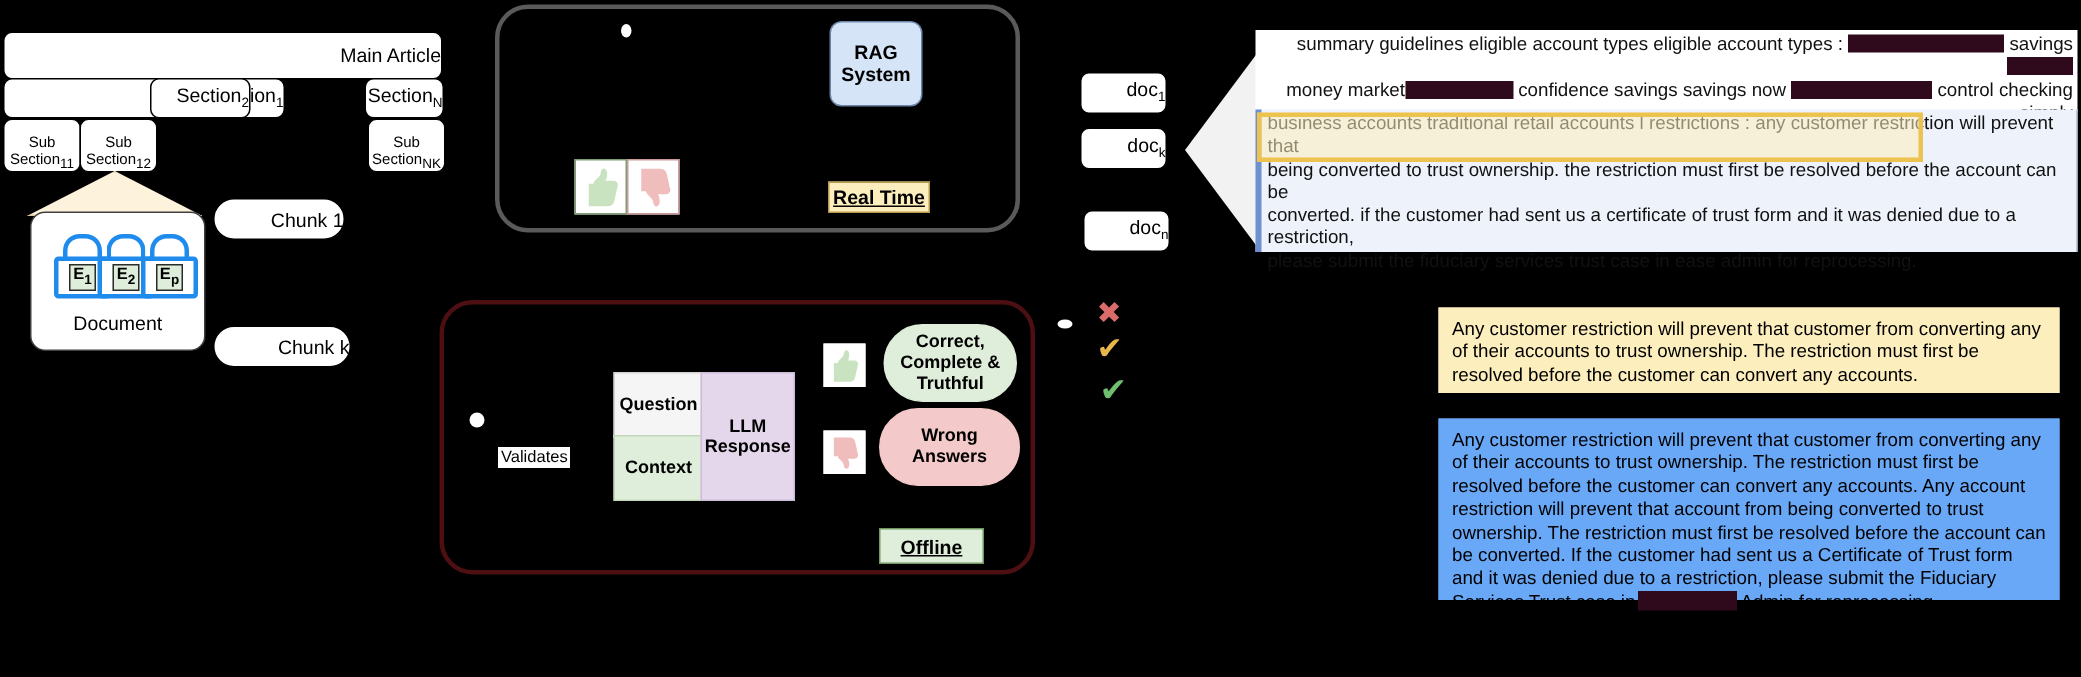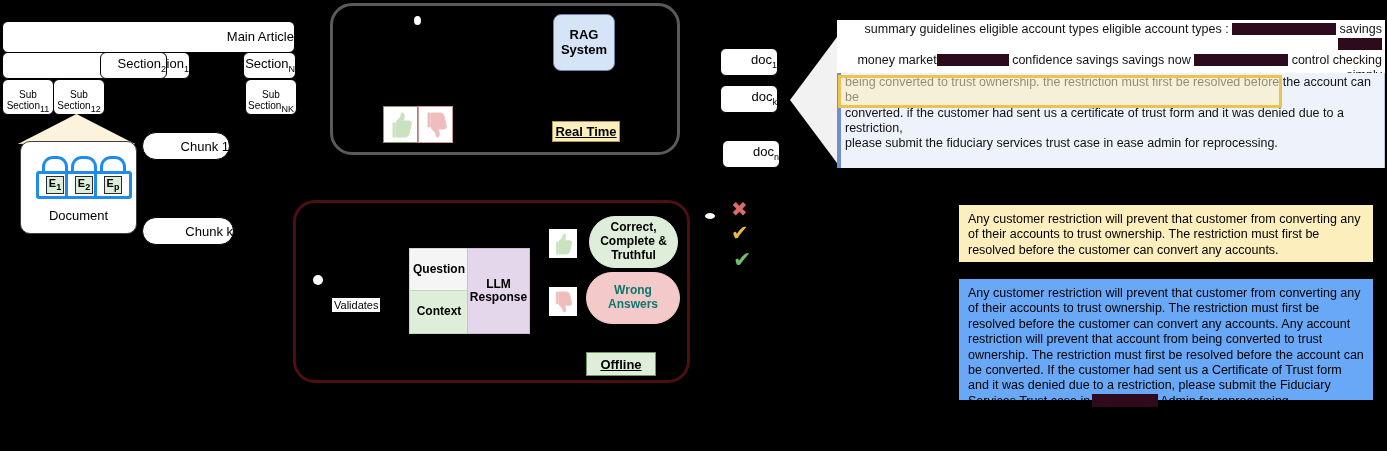--- a/index.html
+++ b/index.html
@@ -75,21 +75,21 @@
       font-weight:bold;font-size:12px;text-align:center;line-height:1.1;color:#000;}
   .mx-q{background:#f5f5f5;border:1px solid #d4d4d4;}
   .mx-c{background:#dfeeda;border:1px solid #c3d8bb;}
   .mx-r{background:#e4d7ec;border:1px solid #cdbcd8;}
   
   .pill-good{background:#dfeeda;border:1px solid #dfeeda;border-radius:999px;
     display:flex;align-items:center;justify-content:center;text-align:center;
     font-weight:bold;font-size:12px;line-height:1.15;color:#000;}
   .pill-bad{background:#f4c9c9;border:1px solid #f4c9c9;border-radius:999px;
     display:flex;align-items:center;justify-content:center;text-align:center;
-    font-weight:bold;font-size:12px;line-height:1.15;color:#0f766e;}
+    font-weight:bold;font-size:12px;line-height:1.15;color:#000000;}
   
   .chevron{background:#f2f2f2;clip-path:polygon(100% 0%,100% 100%,0% 50%);}
   .textpanel{
     background:#fff;font-size:12.5px;line-height:15.3px;color:#111;
     padding:2px 3px 2px 4px;
   }
   .hl-blue{background:#eef2fb;border-left:4px solid #6f8fd0;border-right:1px solid #b9c6e4;}
   .redact{display:inline-block;background:#2e0a1c;vertical-align:-2px;}
   .yellowbox{border:3px solid #edc24f;background:rgba(253,238,189,.55);}
   .dim{color:#9b9b93;}
@@ -203,20 +203,21 @@
   </div>
   <div>
     <span>money market</span><span class="redact" style="width:72px;height:12px;"></span><span> confidence savings savings now </span><span class="redact" style="width:94px;height:12px;"></span><span> control checking simply</span>
   </div>
   <div>
     <span>checking</span><span class="redact" style="width:36px;height:12px;"></span><span> ( all terms ) l ineligible account types : kids savings account money teen checking</span>
   </div>
 </div>
 
 <div class="abs textpanel hl-blue" style="left:837px;top:73px;width:548px;height:95px;">
+  <div><span>business accounts traditional retail accounts l restrictions : any customer restriction will prevent that</span></div>
   <div><span>being converted to trust ownership. the restriction must first be resolved before the account can be</span></div>
   <div><span>converted. if the customer had sent us a certificate of trust form and it was denied due to a restriction,</span></div>
   <div><span>please submit the fiduciary services trust case in ease admin for reprocessing.</span></div>
 </div>
 
 <div class="abs yellowbox" style="left:838px;top:75px;width:444px;height:33px;pointer-events:none;"></div>
 
 <div class="abs dot" style="left:705px;top:213px;width:10px;height:6px;"></div>
 <div class="abs mark" style="left:731px;top:199px;font-size:20px;color:#d96b6b;">
   <span>✖</span>

